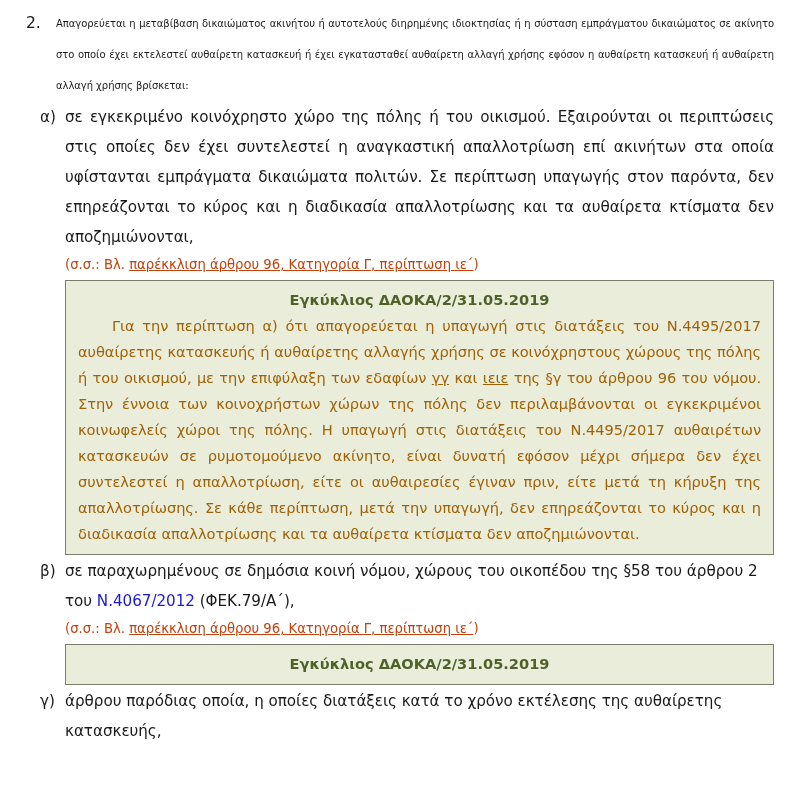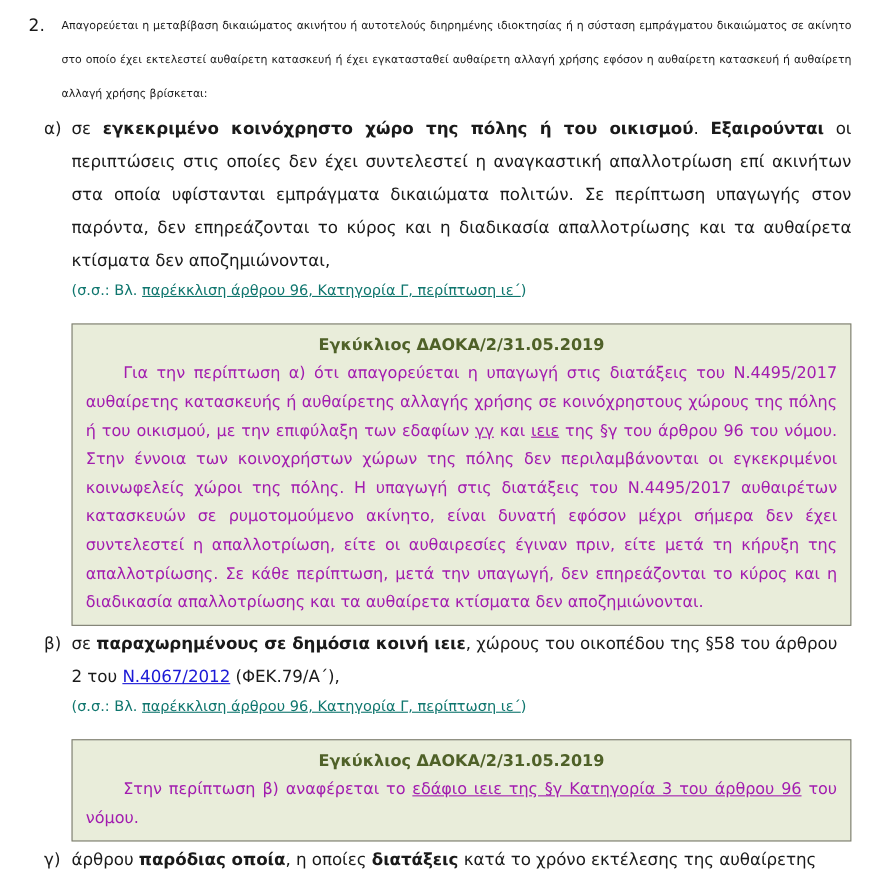--- a/index.html
+++ b/index.html
@@ -72,64 +72,63 @@
     font-size: 15.2px;
     line-height: 30px;
     text-align: justify;
     text-justify: inter-word;
     color: #1a1a1a;
     letter-spacing: -0.05px;
   }
   .subitem-text.nojust {
     text-align: left;
   }
-  b, .bold { font-weight: 700; }
+  b, .bold { font-weight: 400; }
 
   
   .note-red {
-    color: #0f766e;
+    color: #c2410c;
     font-size: 13.2px;
     line-height: 21px;
     margin-top: 2px;
     white-space: nowrap;
   }
   .note-red u {
     text-decoration: underline;
     text-underline-offset: 1px;
   }
 
   
   a.doclink, .doclink {
     color: #1b19d6;
-    text-decoration: underline;
     text-underline-offset: 1px;
   }
 
   
   .greenbox {
     background: #e9edda;
     border: 1px solid #7b7b6e;
     box-sizing: border-box;
     padding: 6px 12px 7px 12px;
-    margin-top: 19px;
+    margin-top: 5px;
     color: #4f6128;
   }
   .greenbox-title {
     text-align: center;
     font-weight: 700;
     font-size: 14.6px;
     line-height: 26px;
     color: #4f6128;
   }
   .greenbox-text {
     font-size: 14.6px;
     line-height: 26px;
     text-align: justify;
     text-justify: inter-word;
-    color: #a21caf;
+    color: #a16207;
     text-indent: 34px;
     letter-spacing: -0.05px;
   }
   .greenbox-text u {
     text-decoration: underline;
     text-underline-offset: 1px;
   }
 </style>
 </head>
 <body>
@@ -163,32 +162,29 @@
       </div>
 
     </div>
   </div>
 
   <div class="subitem">
     <div class="subitem-marker">β)</div>
     <div class="subitem-content">
 
       <div class="subitem-text nojust">
-        <span>σε </span><b>παραχωρημένους σε δημόσια κοινή ιειε</b><span>, χώρους του οικοπέδου της §58 του άρθρου 2 του </span><span class="doclink">Ν.4067/2012</span><span> (ΦΕΚ.79/Α΄),</span>
+        <span>σε </span><b>παραχωρημένους σε δημόσια κοινή νόμου</b><span>, χώρους του οικοπέδου της §58 του άρθρου 2 του </span><span class="doclink">Ν.4067/2012</span><span> (ΦΕΚ.79/Α΄),</span>
       </div>
 
       <div class="note-red">
         <span>(σ.σ.: Βλ. </span><u>παρέκκλιση άρθρου 96, Κατηγορία Γ, περίπτωση ιε΄</u><span>)</span>
       </div>
 
       <div class="greenbox">
         <div class="greenbox-title">Εγκύκλιος ΔΑΟΚΑ/2/31.05.2019</div>
-        <div class="greenbox-text">
-          <span>Στην περίπτωση β) αναφέρεται το </span><u>εδάφιο ιειε της §γ Κατηγορία 3 του άρθρου 96</u><span> του νόμου.</span>
-        </div>
       </div>
 
     </div>
   </div>
 
   <div class="subitem">
     <div class="subitem-marker">γ)</div>
     <div class="subitem-content">
 
       <div class="subitem-text nojust">

